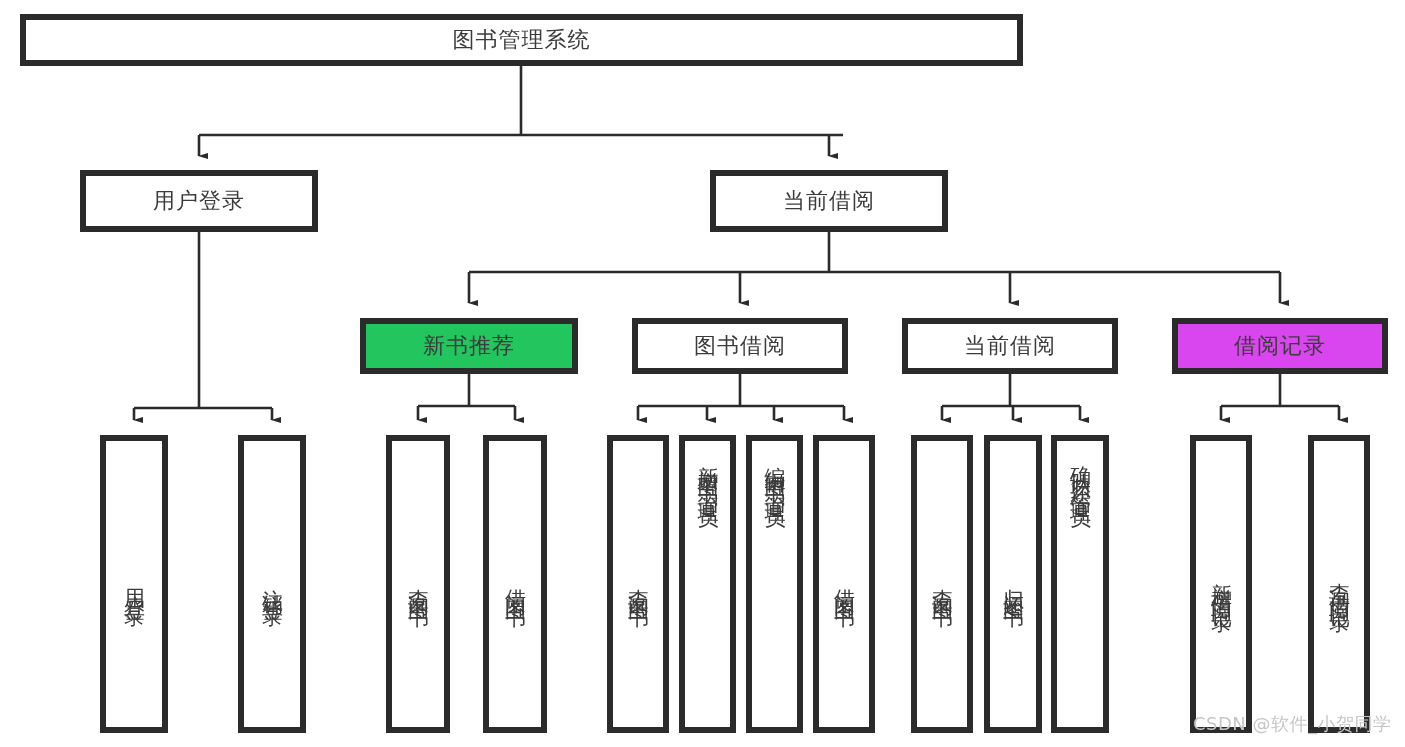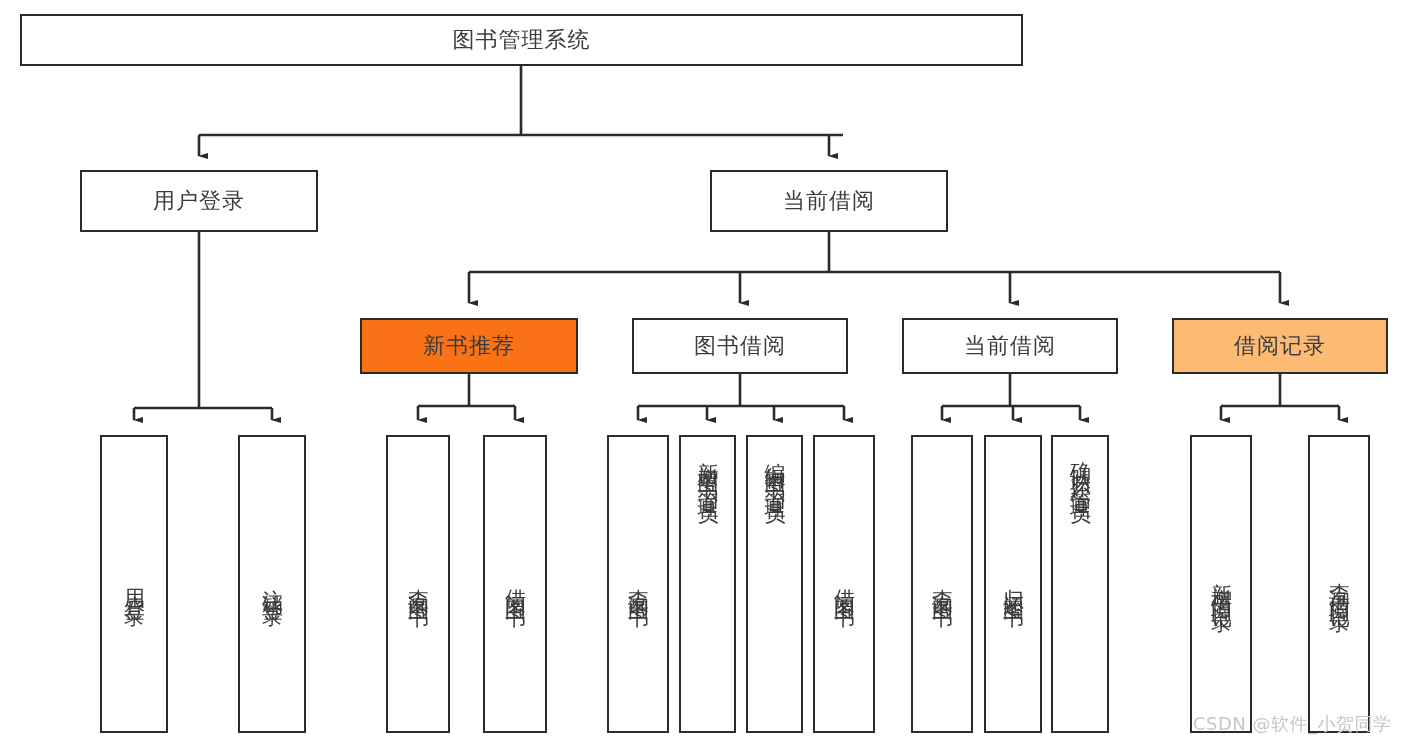--- a/index.html
+++ b/index.html
@@ -17,21 +17,21 @@
   }
   svg.edges{
     position:absolute;left:0;top:0;
     width:1405px;height:747px;
     pointer-events:none;
   }
   .node{
     position:absolute;
     box-sizing:border-box;
     background:#ffffff;
-    border:2px solid #f97316;
+    border:6px solid #f97316;
     display:flex;
     align-items:center;
     justify-content:center;
     color:#3b3b3b;
     z-index:2;
   }
   .node.h{
     
     font-size:22px;
     letter-spacing:1px;
@@ -131,24 +131,24 @@
       <path d="M1221,406 L1221,420" marker-end="url(#arw)"></path>
       <path d="M1339,406 L1339,420" marker-end="url(#arw)"></path>
     </g>
   </svg>
 
   <div class="node h root" style="left: 20px; top: 14px; width: 1003px; height: 52px; border-color: rgb(43, 43, 43); color: rgb(59, 59, 59); background: rgb(255, 255, 255);">图书管理系统</div>
 
   <div class="node h" style="left: 80px; top: 170px; width: 238px; height: 62px; border-color: rgb(43, 43, 43); color: rgb(59, 59, 59); background: rgb(255, 255, 255);">用户登录</div>
   <div class="node h" style="left: 710px; top: 170px; width: 238px; height: 62px; border-color: rgb(43, 43, 43); color: rgb(59, 59, 59); background: rgb(255, 255, 255);">当前借阅</div>
 
-  <div class="node h" style="left: 360px; top: 318px; width: 218px; height: 56px; border-color: rgb(43, 43, 43); color: rgb(59, 59, 59); background: #f97316;">新书推荐</div>
+  <div class="node h" style="left: 360px; top: 318px; width: 218px; height: 56px; border-color: rgb(43, 43, 43); color: rgb(59, 59, 59); background: #22c55e;">新书推荐</div>
   <div class="node h" style="left: 902px; top: 318px; width: 216px; height: 56px; border-color: rgb(43, 43, 43); color: rgb(59, 59, 59); background: rgb(255, 255, 255);">当前借阅</div>
   <div class="node h" style="left: 632px; top: 318px; width: 216px; height: 56px; border-color: rgb(43, 43, 43); color: rgb(59, 59, 59); background: rgb(255, 255, 255);">图书借阅</div>
-  <div class="node h" style="left: 1172px; top: 318px; width: 216px; height: 56px; border-color: rgb(43, 43, 43); color: rgb(59, 59, 59); background: #fdba74;">借阅记录</div>
+  <div class="node h" style="left: 1172px; top: 318px; width: 216px; height: 56px; border-color: rgb(43, 43, 43); color: rgb(59, 59, 59); background: #d946ef;">借阅记录</div>
 
   <div class="node v" style="left: 100px; top: 435px; width: 68px; height: 298px; border-color: rgb(43, 43, 43); color: rgb(59, 59, 59); background: rgb(255, 255, 255);">
     <div class="vwrap">
         <span class="vtext">用户登录</span>
       </div>
   </div>
   <div class="node v" style="left: 238px; top: 435px; width: 68px; height: 298px; border-color: rgb(43, 43, 43); color: rgb(59, 59, 59); background: rgb(255, 255, 255);">
     <div class="vwrap">
         <span class="vtext">注销登录</span>
       </div>

